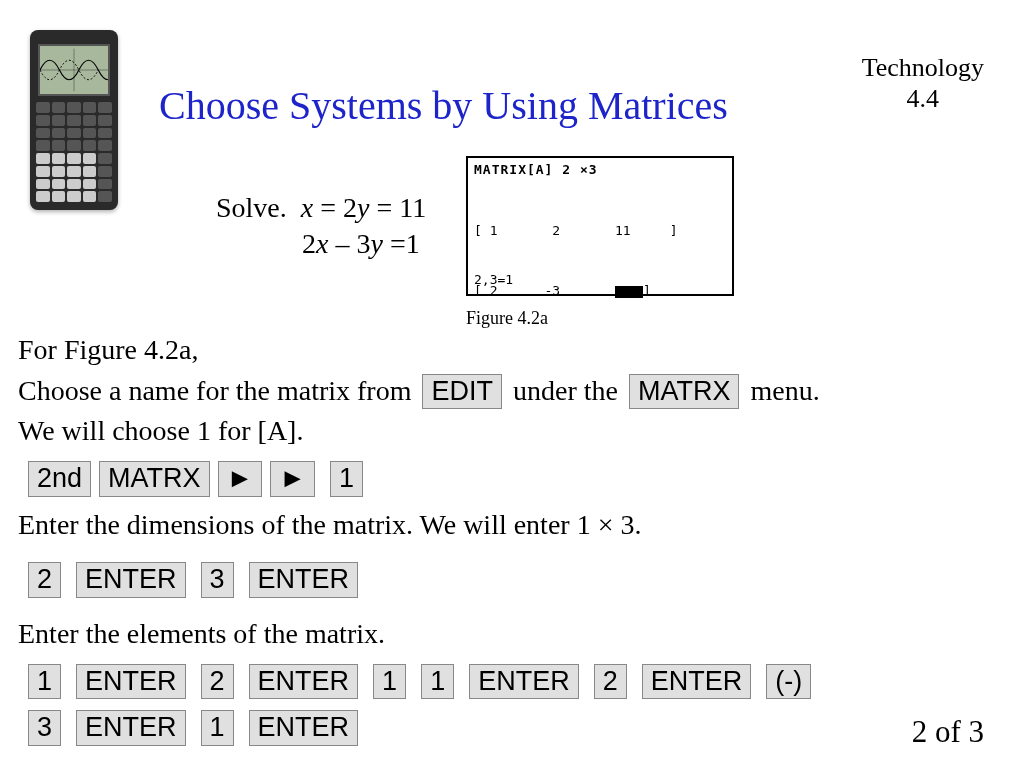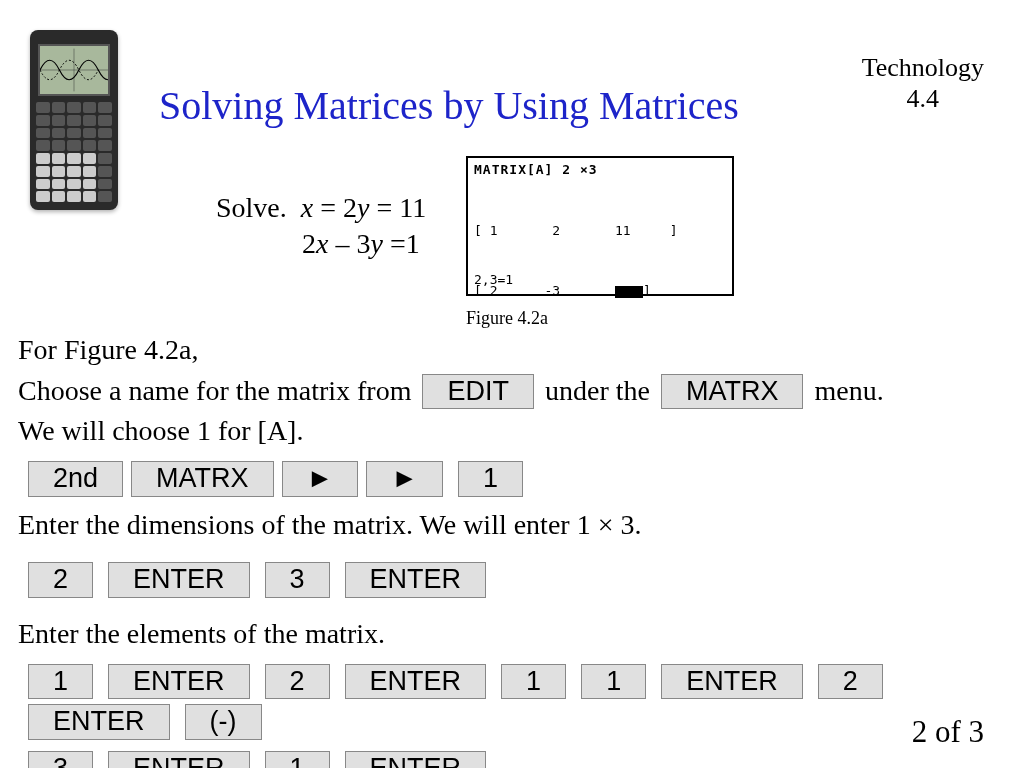--- a/index.html
+++ b/index.html
@@ -114,21 +114,21 @@
     left: 18px;
     top: 330px;
     right: 30px;
     font-size: 28px;
     line-height: 1.45;
   }
   .keycap {
     display: inline-block;
     border: 1px solid #888;
     background: #e0e0e0;
-    padding: 0 24px;
+    padding: 0 8px;
     margin: 2px 4px;
     font-size: 27px;
     line-height: 1.25;
     vertical-align: baseline;
     font-family: Arial, sans-serif;
     text-align: center;
   }
   .keyrow { margin: 6px 0 6px 6px; }
   .pagenum {
     position: absolute;
@@ -186,21 +186,21 @@
       <div class="calc-key light"></div>
       <div class="calc-key"></div>
     <div class="calc-key light"></div>
       <div class="calc-key light"></div>
       <div class="calc-key light"></div>
       <div class="calc-key light"></div>
       <div class="calc-key"></div>
   </div>
 </div>
 
-<div class="title">Solving Matrices by Using Matrices</div>
+<div class="title">Choose Systems by Using Matrices</div>
 
 <div class="tech-label">
   <span>Technology</span><br>
   <span>4.4</span>
 </div>
 
 <div class="problem">
   <span>Solve.</span>&nbsp;&nbsp;<span class="ital">x</span><span> = 2</span><span class="ital">y</span><span> = 11</span><br>
   <span class="line2"><span>2</span><span class="ital">x</span><span> – 3</span><span class="ital">y</span><span> =1</span></span>
 </div>

